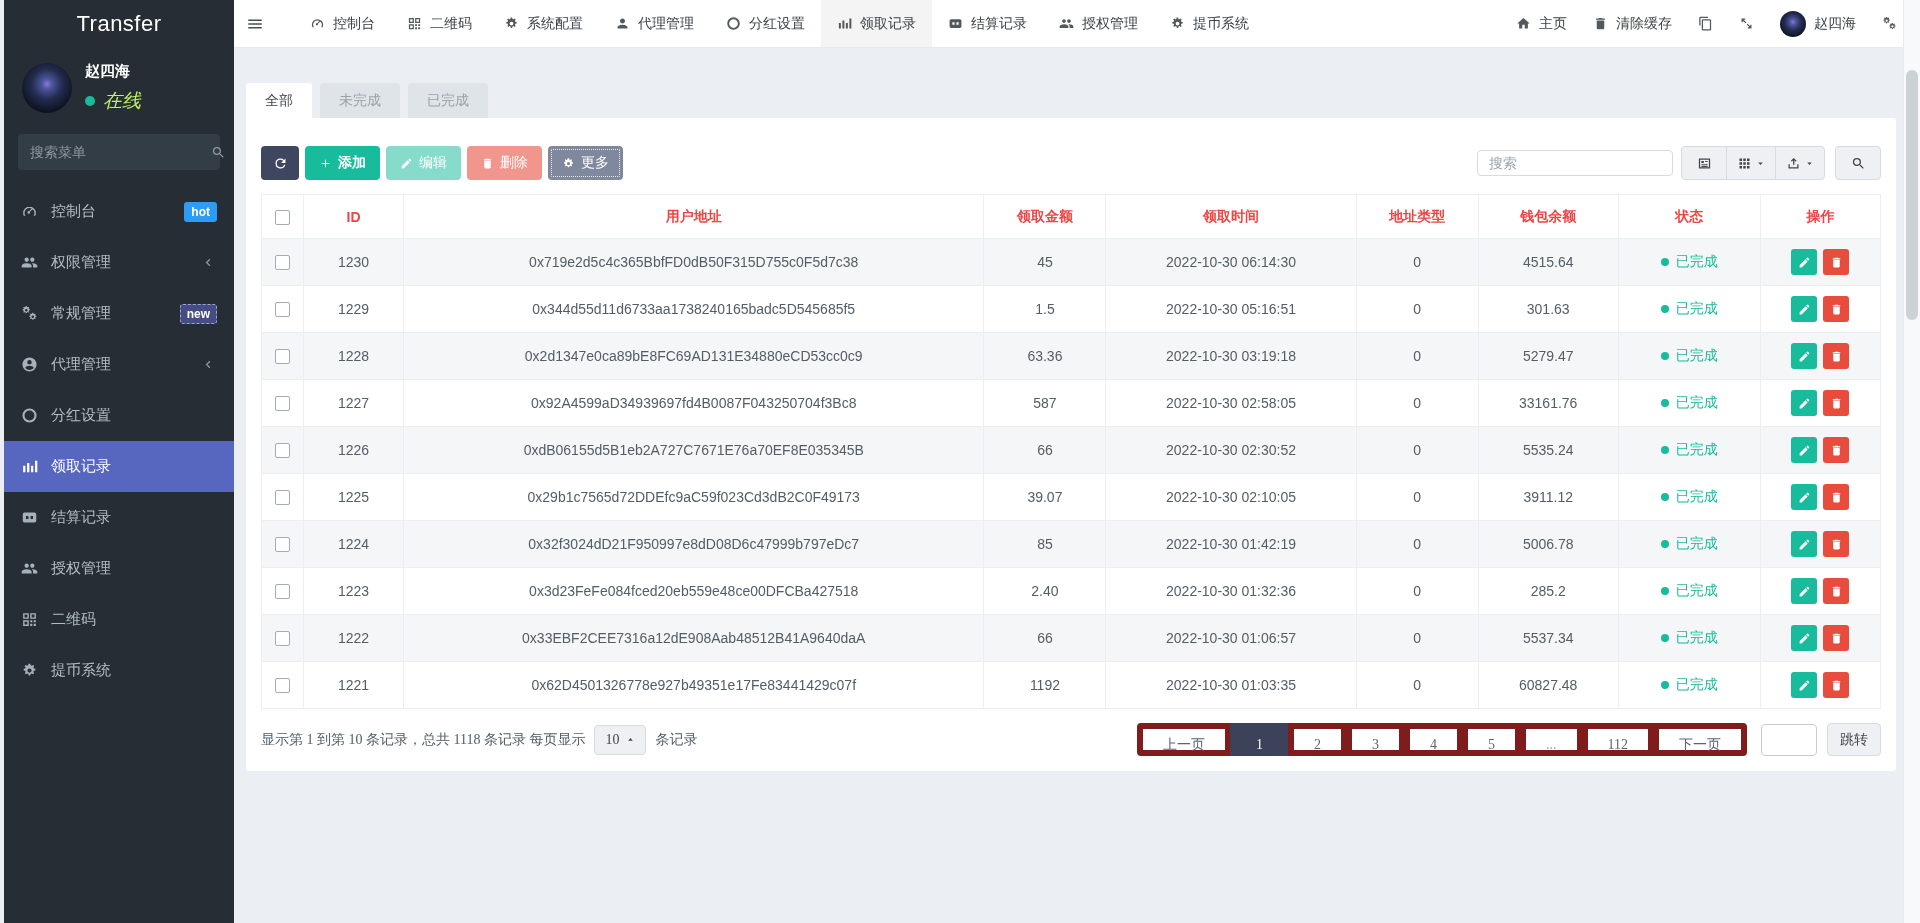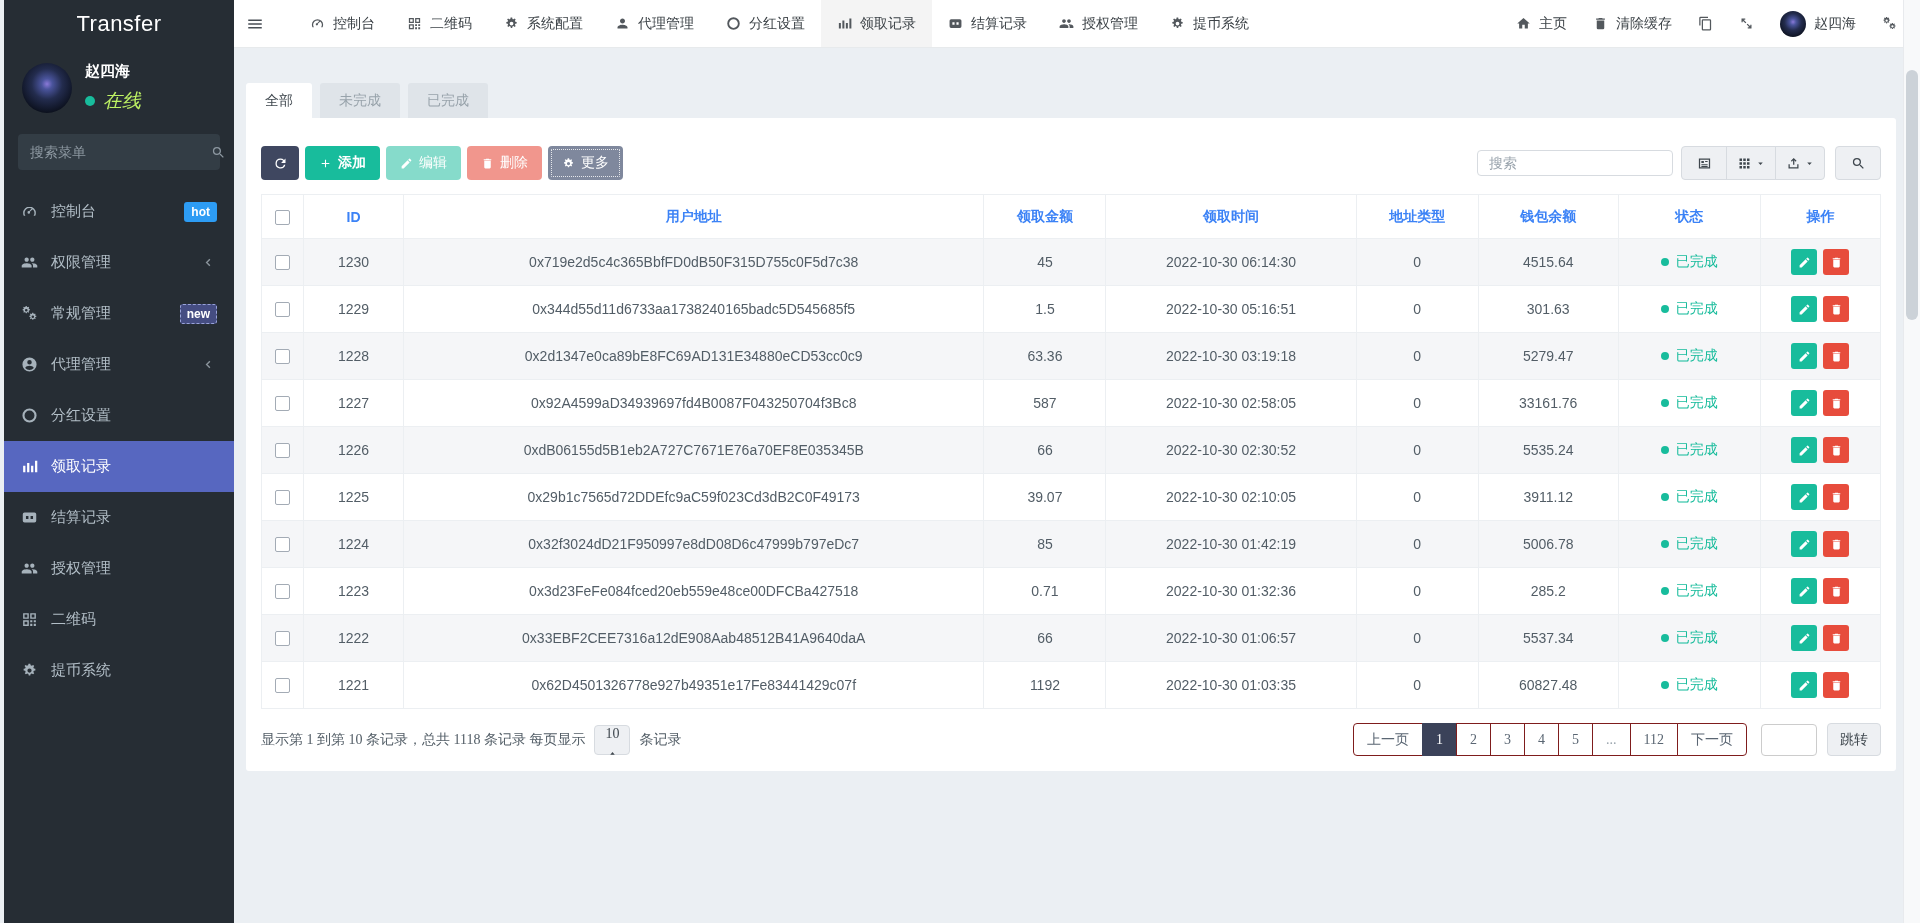--- a/index.html
+++ b/index.html
@@ -67,37 +67,37 @@
   .tool-btn { height:34px; min-width:46px; background:#eef0f3; border:1px solid #d7dbe0; color:#3f474e; display:inline-flex; align-items:center; justify-content:center; gap:4px; padding:0 10px; cursor:pointer; margin-left:-1px; }
   .tool-btn:first-child { border-radius:4px 0 0 4px; margin-left:0; }
   .tool-btn:last-child { border-radius:0 4px 4px 0; }
   .tool-btn .ic { width:15px; height:15px; }
   .tool-btn .caret { width:9px; height:9px; }
   .search-btn { height:34px; width:46px; background:#eef0f3; border:1px solid #d7dbe0; border-radius:4px; margin-left:10px; color:#3f474e; display:inline-flex; align-items:center; justify-content:center; cursor:pointer; }
   .search-btn .ic { width:15px; height:15px; }
 
   
   table { width:100%; border-collapse:collapse; table-layout:fixed; margin-top:14px; }
-  th { height:44px; font-size:14px; color:#3b82f6; font-weight:bold; border:1px solid #eceff2; text-align:center; }
+  th { height:44px; font-size:14px; color:#ef4444; font-weight:bold; border:1px solid #eceff2; text-align:center; }
   td { height:47px; font-size:14px; color:#525d66; border:1px solid #eceff2; text-align:center; overflow:hidden; white-space:nowrap; }
   tbody tr:nth-child(odd) { background:#f5f6f8; }
   .cb { display:inline-block; width:15px; height:15px; border:1px solid #a3abb5; border-radius:2px; background:#fff; vertical-align:middle; cursor:pointer; }
   .status { color:#18bc9c; display:inline-flex; align-items:center; gap:7px; }
   .dot { display:inline-block; width:8px; height:8px; border-radius:50%; background:#18bc9c; }
   .act { width:26px; height:26px; border:none; border-radius:3px; color:#fff; display:inline-flex; align-items:center; justify-content:center; cursor:pointer; vertical-align:middle; }
   .act .ic { width:13px; height:13px; }
   .act-edit { background:#18bc9c; margin-right:6px; }
   .act-del { background:#e74c3c; }
 
   
   .tfooter { display:flex; align-items:center; margin-top:14px; color:#525d66; font-size:14px;font-family:Liberation Serif, serif; }
-  .pg-size { display:inline-flex; align-items:center; gap:7px; height:30px; background:#eef0f3; border:1px solid #d7dbe0; border-radius:4px; padding:0 10px; margin:0 9px; color:#3f474e; cursor:pointer;flex-direction:column; }
+  .pg-size { display:inline-flex; align-items:center; gap:7px; height:30px; background:#eef0f3; border:1px solid #d7dbe0; border-radius:4px; padding:0 10px; margin:0 9px; color:#3f474e; cursor:pointer; }
   .pg-size .ic { width:9px; height:9px; }
   .pagination { margin-left:auto; display:flex; }
-  .page-link { height:33px; line-height:31px; padding:0 13px; border:1px solid #7f1d1d; background:#fff; color:#5a6673; font-size:14px; margin-left:-1px; cursor:pointer; }
+  .page-link { height:33px; line-height:31px; padding:0 20px; border:6px solid #7f1d1d; background:#fff; color:#5a6673; font-size:14px; margin-left:-1px; cursor:pointer; }
   .page-link:first-child { border-radius:4px 0 0 4px; margin-left:0; }
   .page-link:last-child { border-radius:0 4px 4px 0; }
   .page-link.active { background:#3b4259; border-color:#3b4259; color:#fff; }
   .page-link.ellipsis { color:#9aa4ad; cursor:default; }
   .jump-input { width:56px; height:32px; border:1px solid #ccc; border-radius:4px; margin-left:14px; outline:none; padding:0 6px; font-size:14px; font-family:inherit; }
   .jump-btn { height:33px; padding:0 12px; background:#eef0f3; border:1px solid #d7dbe0; border-radius:4px; margin-left:10px; color:#3f474e; font-size:14px; font-family:inherit; cursor:pointer; }
 
   
   .scrollbar { position:fixed; right:0; top:0; width:17px; height:923px; background:#f8f9fa; border-left:1px solid #e8eaed; z-index:9; }
   .scroll-thumb { position:absolute; left:2px; top:70px; width:12px; height:250px; background:#ccd2d8; border-radius:6px; }
@@ -623,21 +623,21 @@
               </button><button class="act act-del">
                 <svg class="ic">
                   <use href="#sym-trash" xlink:href="#sym-trash"></use>
                 </svg>
               </button></td>
           </tr>
           <tr>
             <td><span class="cb"></span></td>
             <td>1223</td>
             <td>0x3d23FeFe084fced20eb559e48ce00DFCBa427518</td>
-            <td>0.71</td>
+            <td>2.40</td>
             <td>2022-10-30 01:32:36</td>
             <td>0</td>
             <td>285.2</td>
             <td><span class="status">
                 <i class="dot"></i>
                 <span>已完成</span>
               </span></td>
             <td><button class="act act-edit">
                 <svg class="ic">
                   <use href="#sym-pencil" xlink:href="#sym-pencil"></use>

